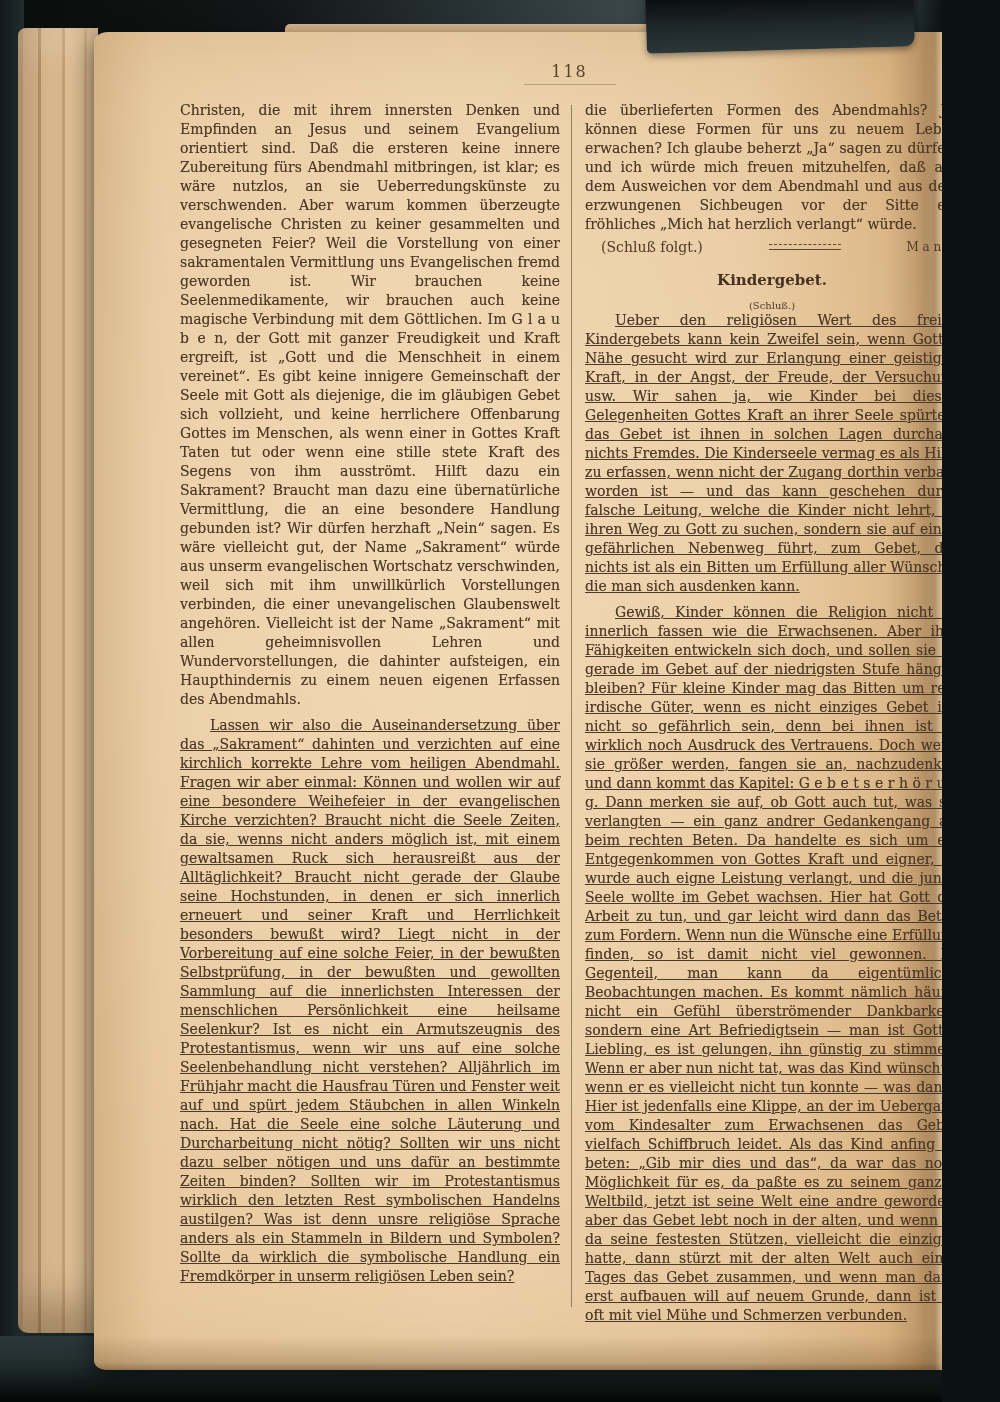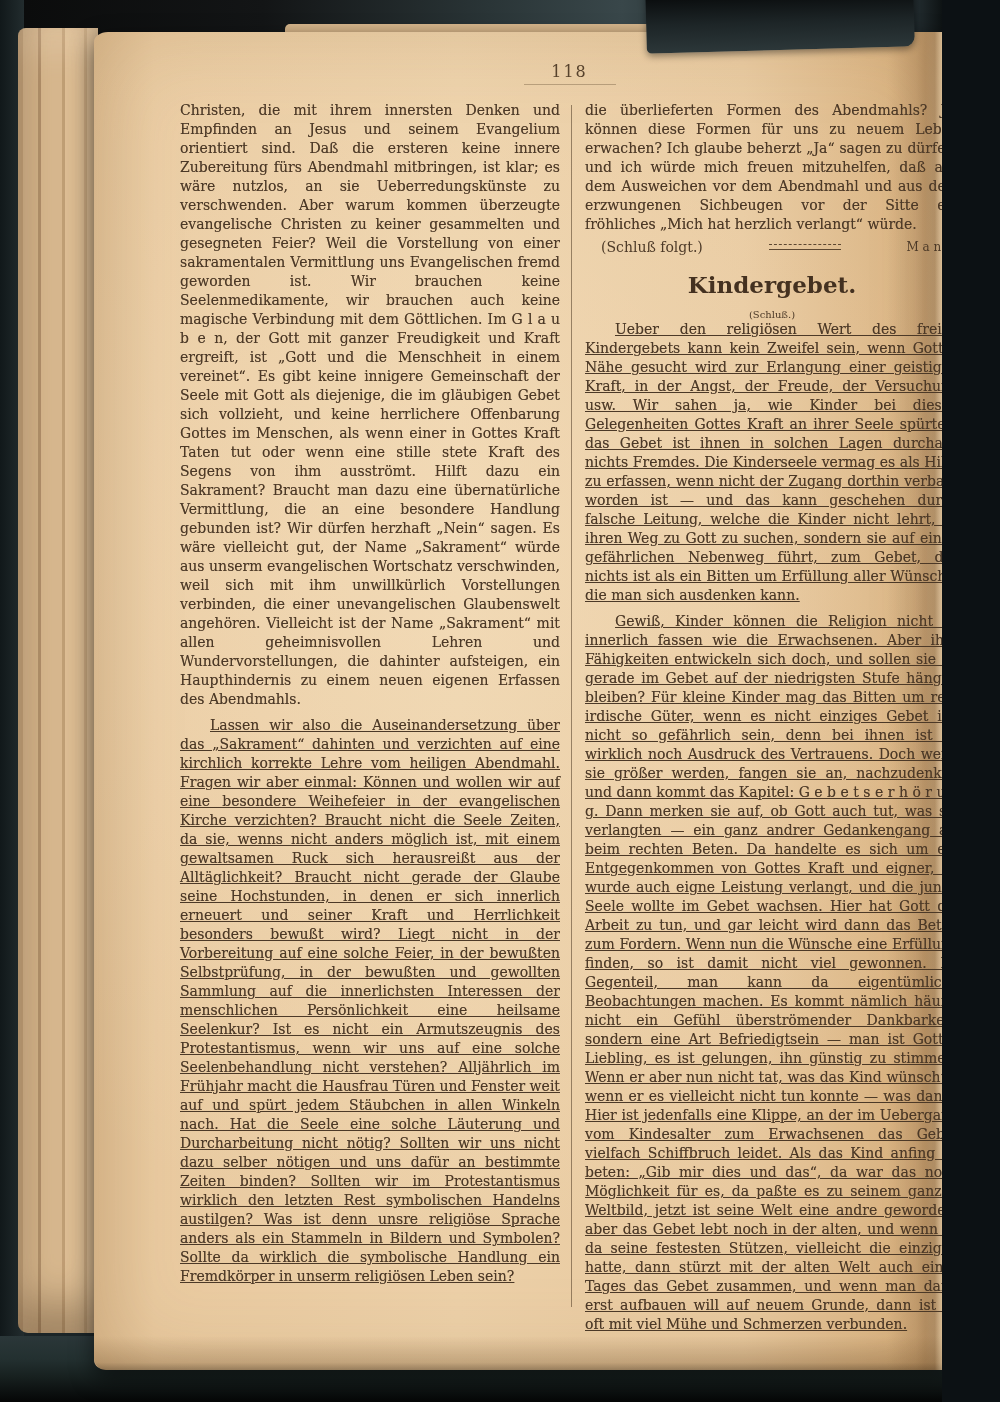--- a/index.html
+++ b/index.html
@@ -86,21 +86,21 @@
     margin:0; text-align:justify; font-size:14px; line-height:19px;
     color:#4c3927; text-shadow:0 0 .5px rgba(76,57,39,.55);
   }
   p.body-text + p.body-text { margin-top:7px; }
   .indent { text-indent:30px;text-decoration:underline; }
   .signoff { display:flex; align-items:center; margin-top:5px; padding-left:16px;gap:16px; }
   .signoff-note { font-size:14px; }
   .signoff-sep-zone { flex:1; display:flex; justify-content:center; }
   .signoff-sep { width:72px; height:4px; border-top:1px dashed #5d4730; border-bottom:1px solid #5d4730; }
   .signoff-author { font-size:12px; }
-  .article-heading { margin-top:16px; text-align:center; font-size:23px; font-weight:bold; color:#443120; }
+  .article-heading { margin-top:16px; text-align:center; font-size:15px; font-weight:bold; color:#443120; }
   .article-subheading { margin-top:11px; text-align:center; font-size:10px; }
   .article-body { margin-top:11px; }
 </style>
 </head>
 <body>
 
 <div class="stage">
 
   <div class="cover-top"></div>
   <div class="cover-left"></div>

